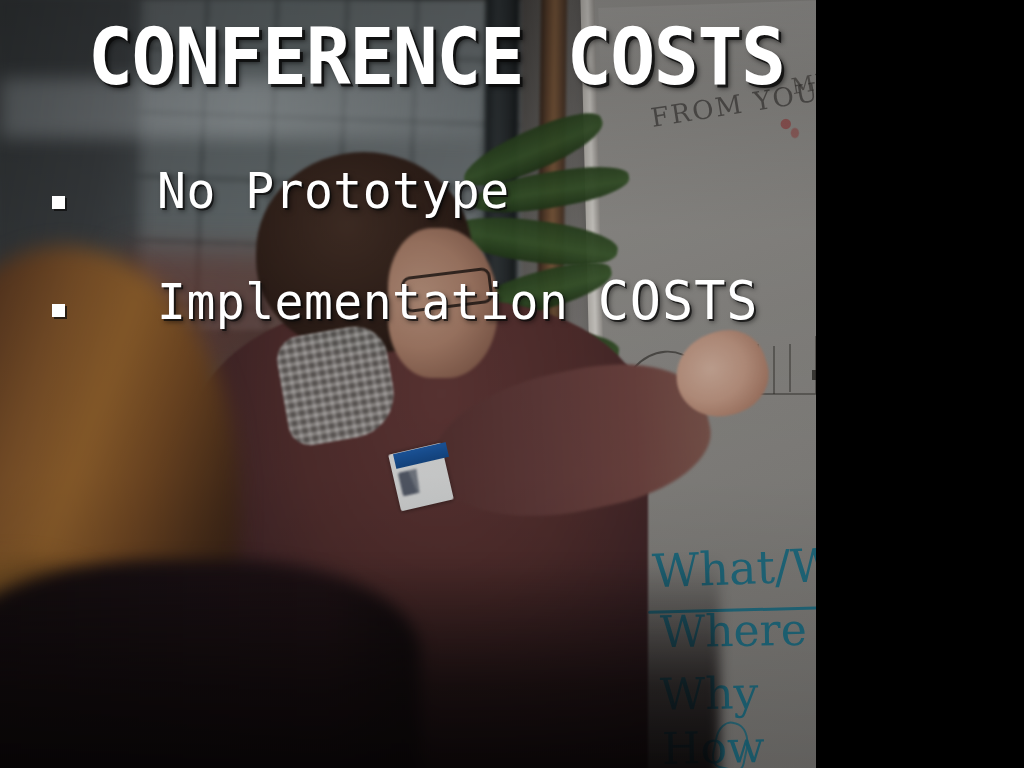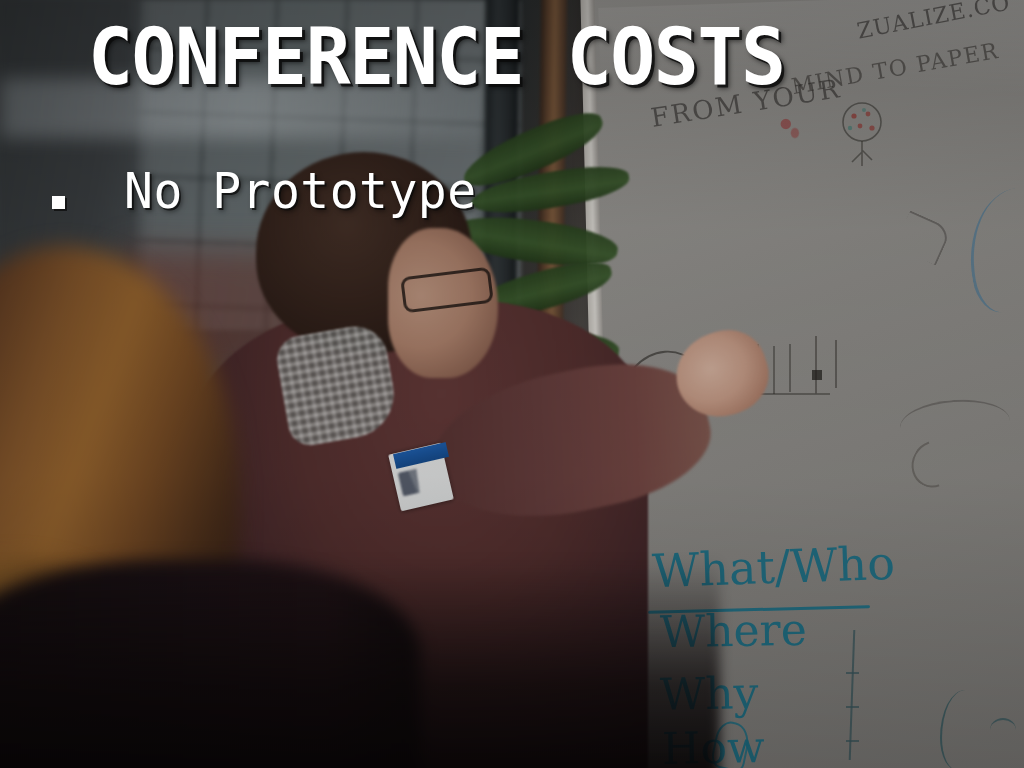--- a/index.html
+++ b/index.html
@@ -6,21 +6,21 @@
     margin: 0;
     padding: 0;
     background: #000;
   }
   body {
     font-family: "DejaVu Sans", sans-serif;
   }
 
   #slide {
     position: relative;
-    width: 1024px;
+    width: 816px;
     height: 768px;
     overflow: hidden;
     background: #1a1613;
   }
 
   
   .photo-layer {
     position: absolute;
     pointer-events: none;
   }
@@ -386,20 +386,21 @@
   #bullets {
     position: absolute;
     left: 52px;
     top: 166px;
     width: 930px;
   }
   .bullet-row {
     display: flex;
     align-items: flex-start;
     height: 108px;
+    gap: 33px;
   }
   .bullet-marker {
     flex: 0 0 auto;
     width: 13px;
     height: 13px;
     background: #ffffff;
     margin-top: 30px;
     margin-right: 59px;
     box-shadow: 2px 2px 0 rgba(10,10,10,0.70);
   }
@@ -516,17 +517,21 @@
 
     <div id="title">CONFERENCE COSTS</div>
 
     <div id="bullets">
 
       <div class="bullet-row">
         <div class="bullet-marker"></div>
         <div class="bullet-text"><span>No Prototype</span></div>
       </div>
 
+      <div class="bullet-row">
+        <div class="bullet-marker"></div>
+        <div class="bullet-text"><span>Implementation </span><span class="em">COSTS</span></div>
+      </div>
 
 
     </div>
   </div>
 </div>
 
 </body></html>

